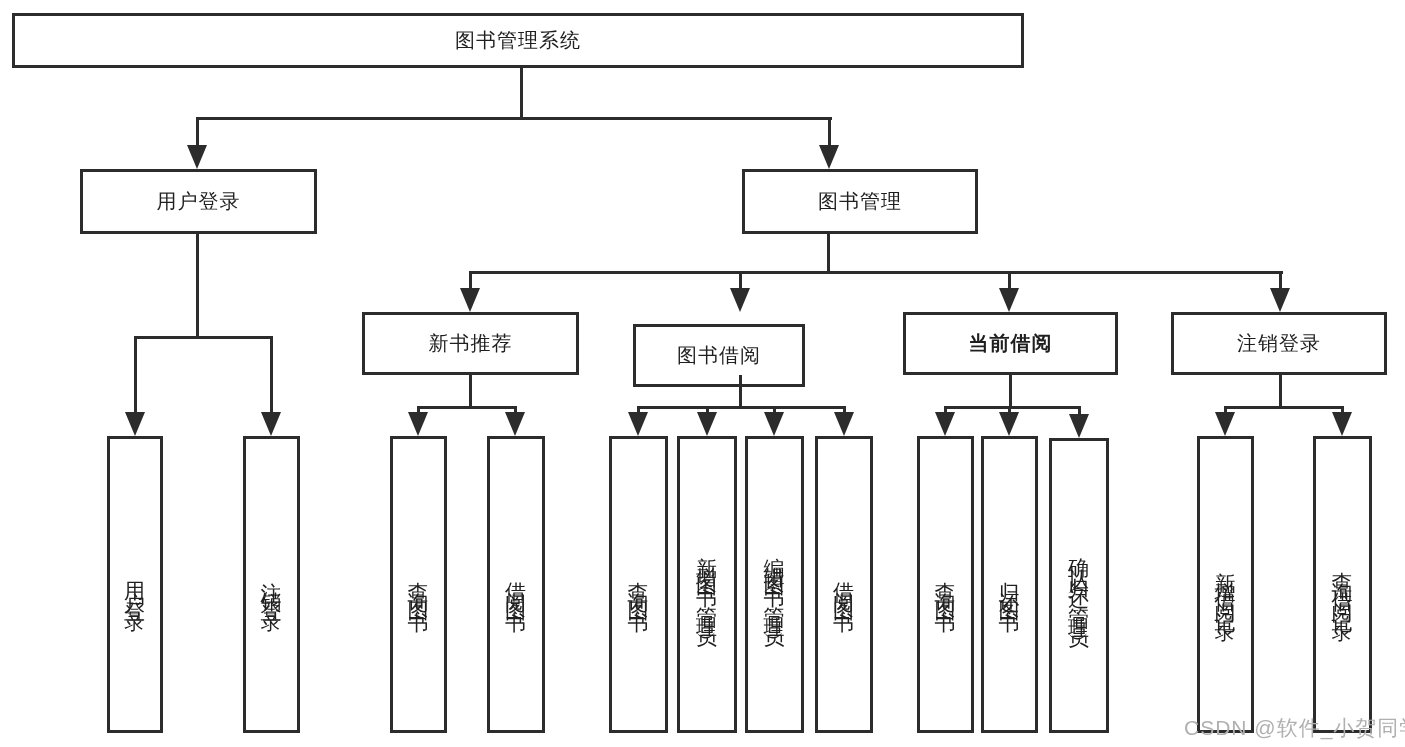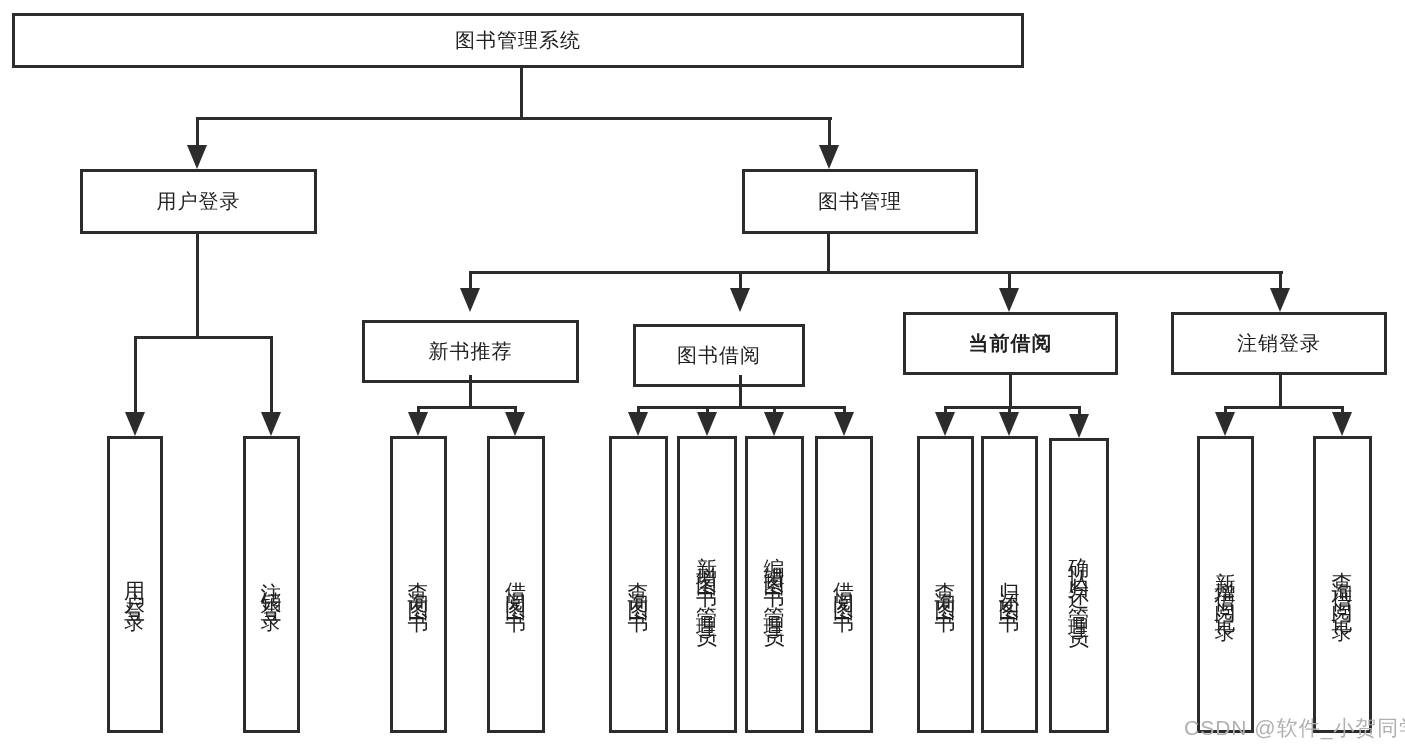--- a/index.html
+++ b/index.html
@@ -63,21 +63,21 @@
   <div class="hline" style="left:469px; top:271px; width:814px;"></div>
   <div class="vline" style="left:469px; top:271px; height:21px;"></div>
   <div class="arrowhead" style="left:460px; top:288px;"></div>
   <div class="vline" style="left:739px; top:271px; height:21px;"></div>
   <div class="arrowhead" style="left:730px; top:288px;"></div>
   <div class="vline" style="left:1008px; top:271px; height:21px;"></div>
   <div class="arrowhead" style="left:999px; top:288px;"></div>
   <div class="vline" style="left:1279px; top:271px; height:21px;"></div>
   <div class="arrowhead" style="left:1270px; top:288px;"></div>
 
-  <div class="box hbox" style="left:362px; top:312px; width:217px; height:63px;margin-top:8px;">
+  <div class="box hbox" style="left:362px; top:312px; width:217px; height:63px;">
     <span>新书推荐</span>
   </div>
   <div class="box hbox" style="left:633px; top:324px; width:172px; height:63px;">
     <span>图书借阅</span>
   </div>
   <div class="box hbox" style="left:903px; top:312px; width:215px; height:63px;font-weight:bold;">
     <span>当前借阅</span>
   </div>
   <div class="box hbox" style="left:1171px; top:312px; width:216px; height:63px;">
     <span>注销登录</span>

